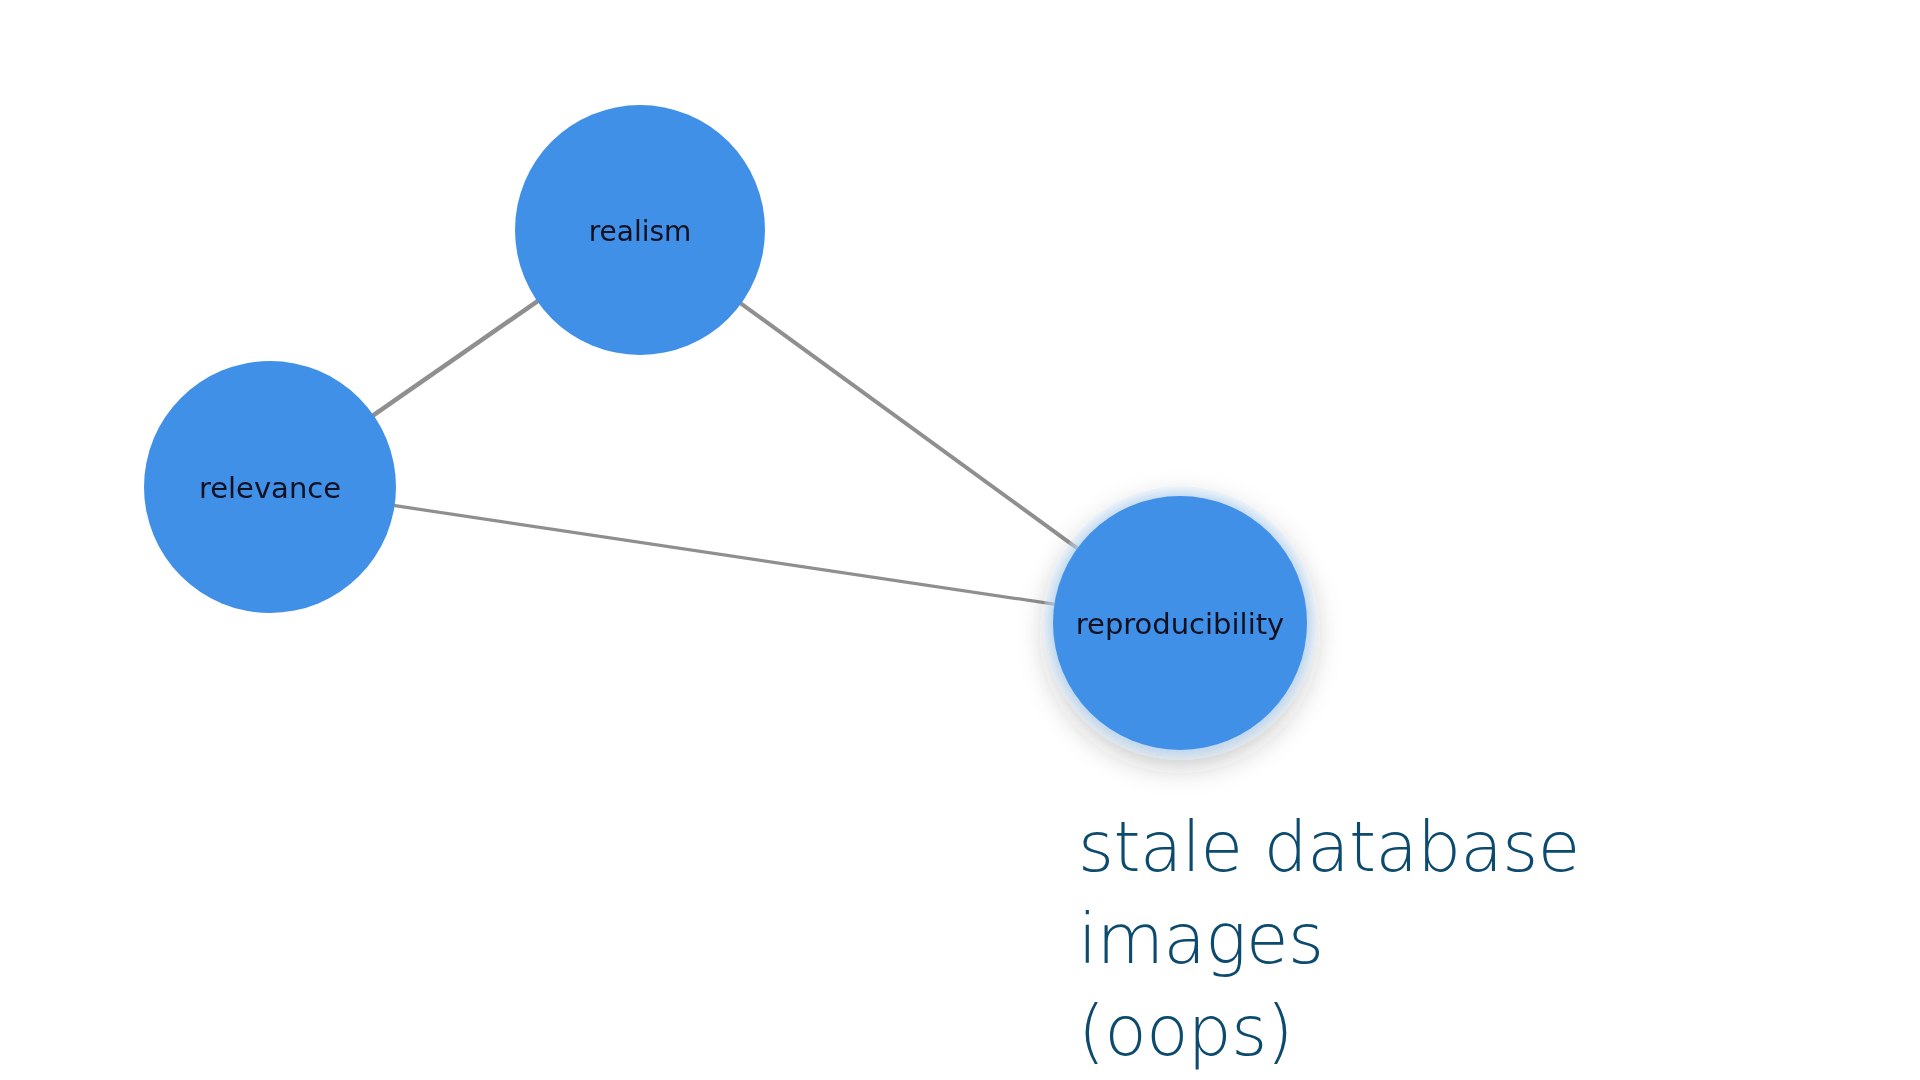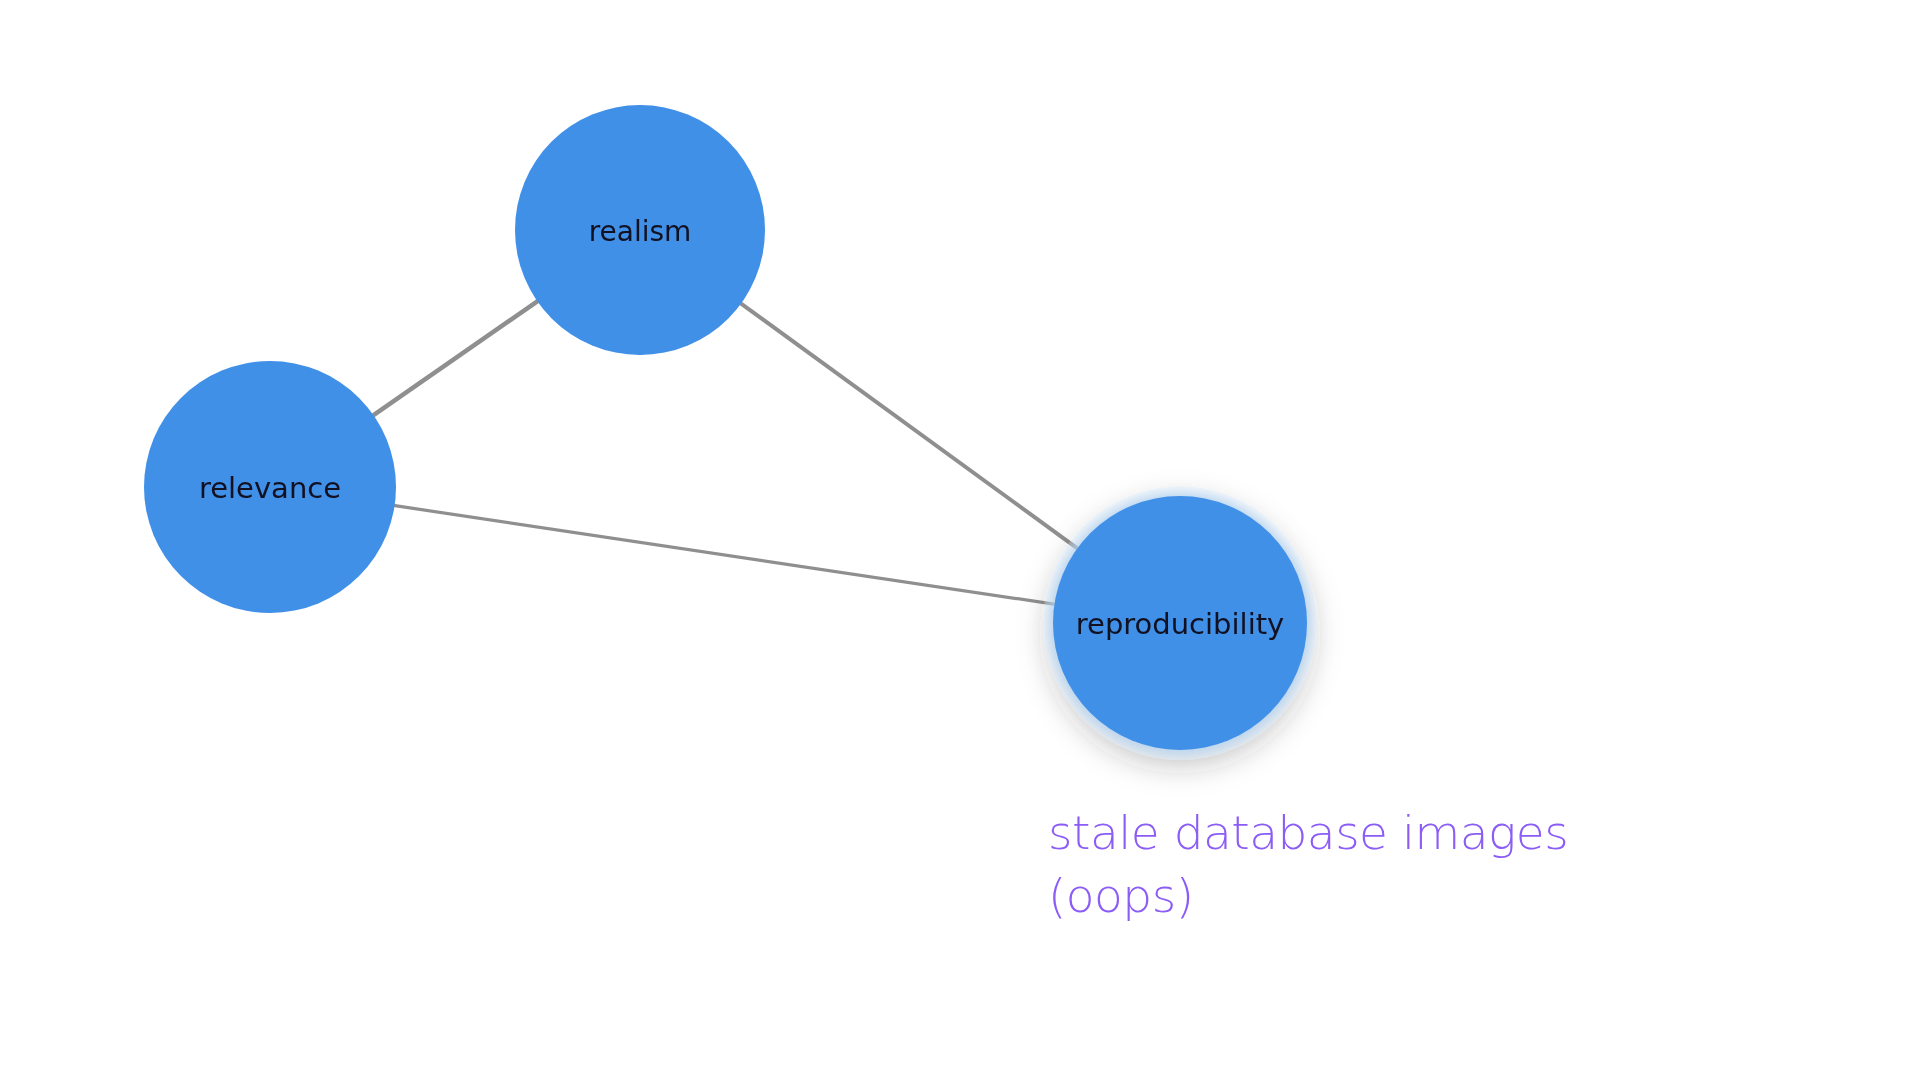--- a/index.html
+++ b/index.html
@@ -29,29 +29,29 @@
     height: 1080px;
   }
   .node-label {
     font-family: "DejaVu Sans", "Liberation Sans", sans-serif;
     fill: #111122;
     text-anchor: middle;
     dominant-baseline: central;
   }
   .caption {
     position: absolute;
-    left: 1048px;
+    left: 1078px;
     top: 782px;
     width: 700px;
     font-family: "DejaVu Sans", "Liberation Sans", sans-serif;
     font-weight: 300;
-    font-size: 47px;
+    font-size: 69px;
     line-height: 1.33;
     letter-spacing: -0.5px;
-    color: #8b5cf6;
+    color: #0c4a6e;
     white-space: pre-line;
   }
 </style>
 </head>
 <body>
 
 <div id="canvas">
 
   <svg id="graph-svg" viewBox="0 0 1920 1080" xmlns="http://www.w3.org/2000/svg">
     <defs>

